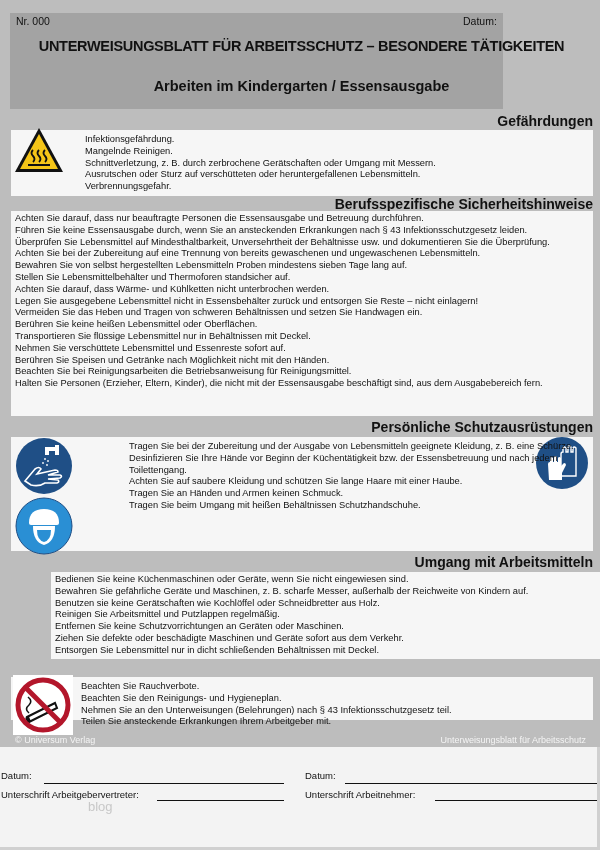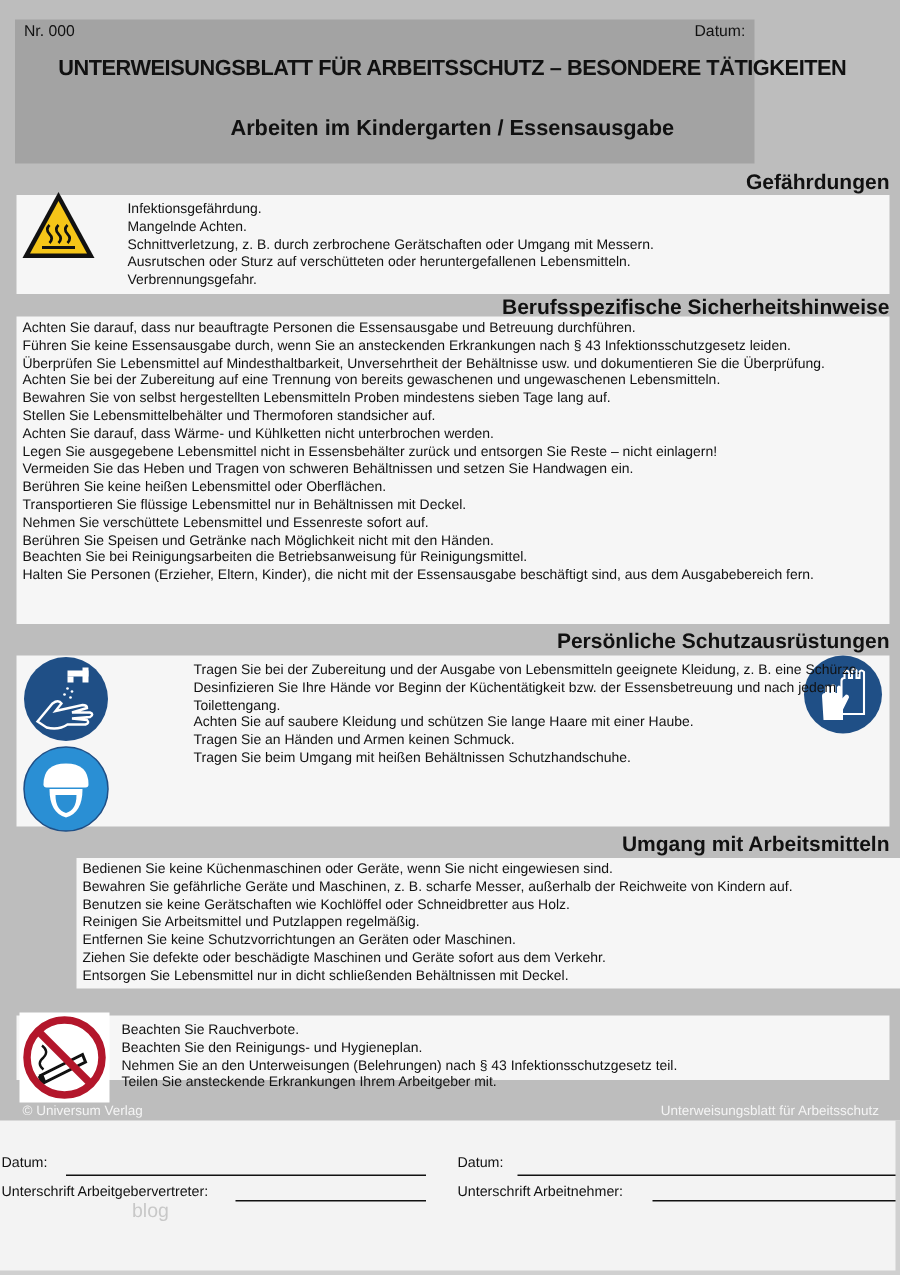--- a/index.html
+++ b/index.html
@@ -82,21 +82,21 @@
       <polygon points="26,2 50,46 2,46" fill="#111"></polygon>
       <polygon points="26,8 45,43 7,43" fill="#f5c518"></polygon>
       <path d="M20,24 q-3,3 0,6 q3,3 0,6" stroke="#111" stroke-width="1.8" fill="none"></path>
       <path d="M26,24 q-3,3 0,6 q3,3 0,6" stroke="#111" stroke-width="1.8" fill="none"></path>
       <path d="M32,24 q-3,3 0,6 q3,3 0,6" stroke="#111" stroke-width="1.8" fill="none"></path>
       <rect x="15" y="38" width="22" height="2" fill="#111"></rect>
     </svg>
   </div>
   <div class="lines" style="position:absolute; left:74px; top:4px;">
     <div>Infektionsgefährdung.</div>
-    <div>Mangelnde Achten.</div>
+    <div>Mangelnde Reinigen.</div>
     <div>Schnittverletzung, z. B. durch zerbrochene Gerätschaften oder Umgang mit Messern.</div>
     <div>Ausrutschen oder Sturz auf verschütteten oder heruntergefallenen Lebensmitteln.</div>
     <div>Verbrennungsgefahr.</div>
   </div>
 </div>
 
 <div class="sec-head" style="top:196px;">Berufsspezifische Sicherheitshinweise</div>
 <div class="box" style="top:211px; height:205px;">
   <div class="lines" style="position:absolute; left:4px; top:2px; width:575px;">
     <div>Achten Sie darauf, dass nur beauftragte Personen die Essensausgabe und Betreuung durchführen.</div>

